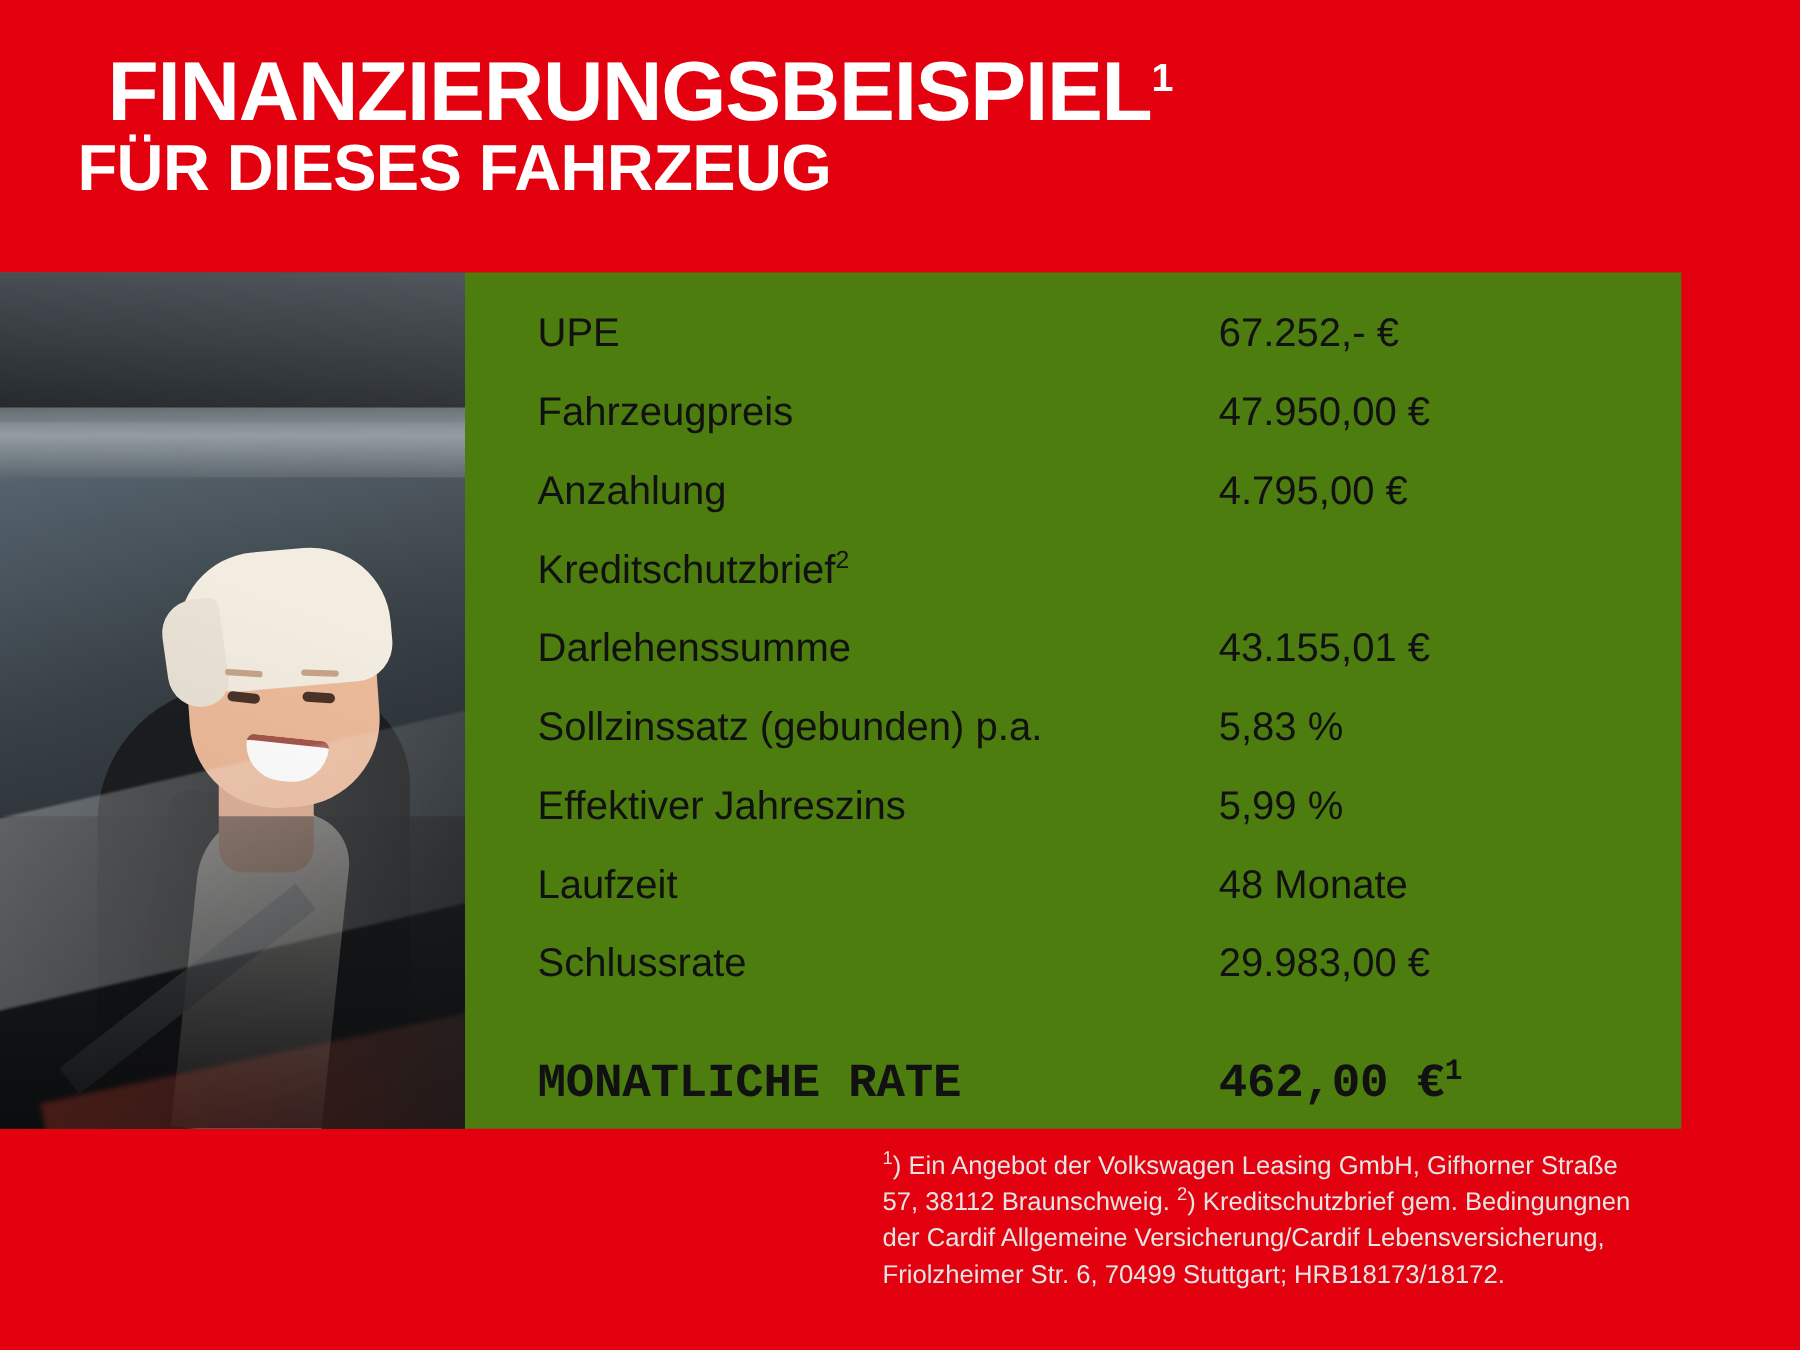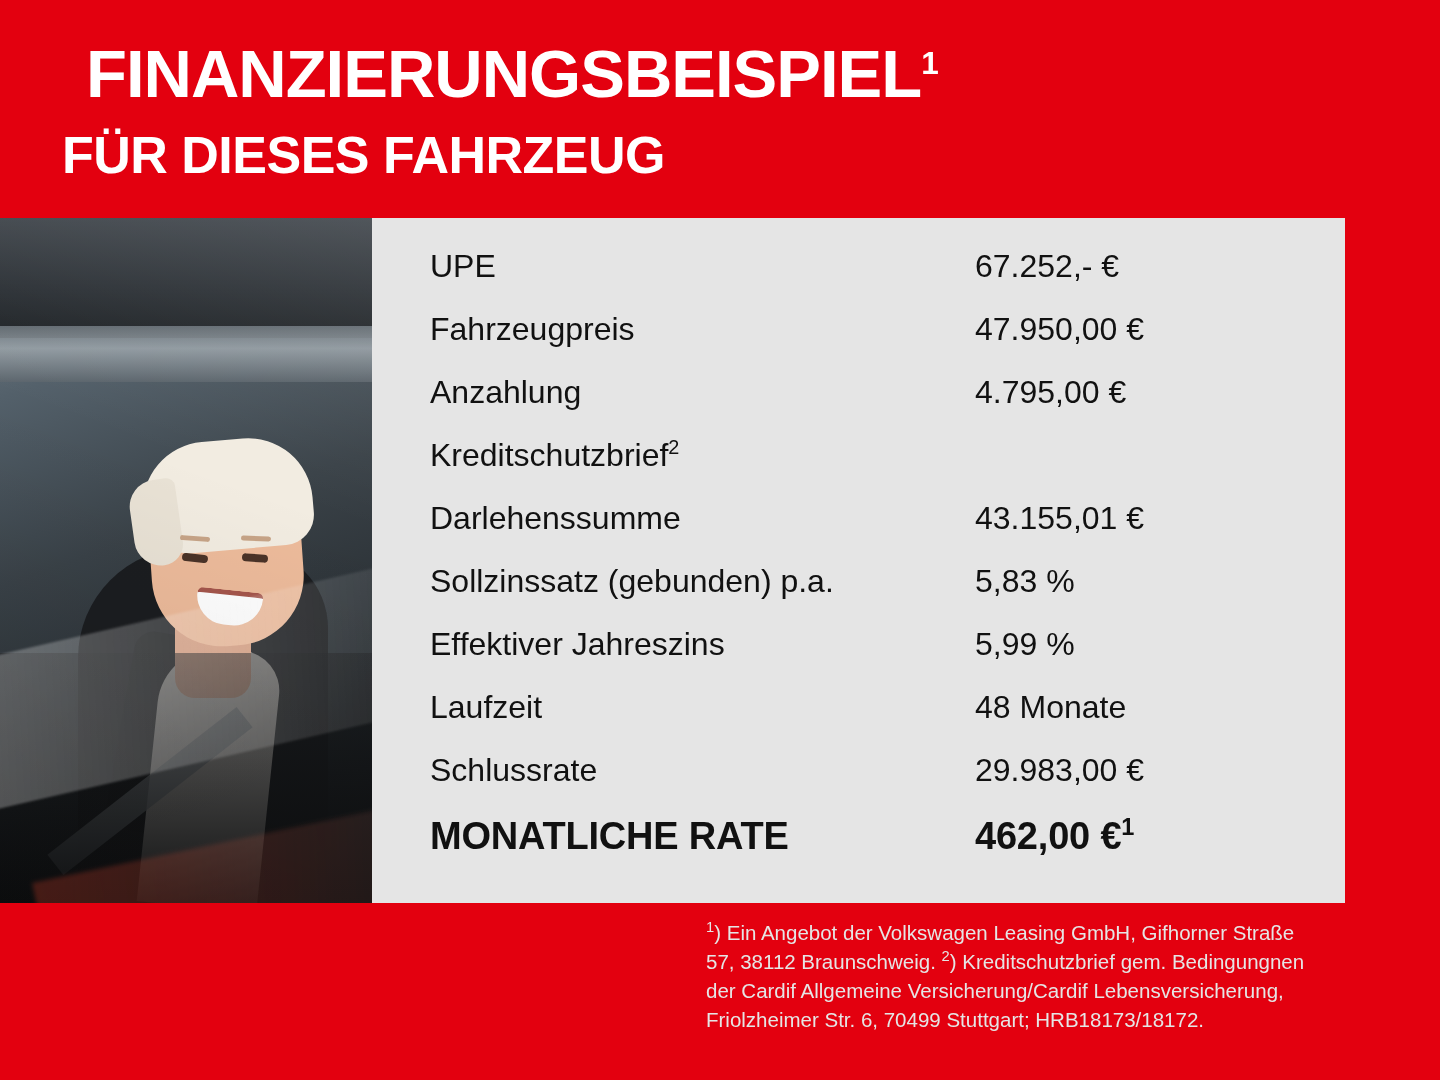--- a/index.html
+++ b/index.html
@@ -44,31 +44,31 @@
     font-size: 0.47em;
     vertical-align: super;
     line-height: 0;
   }
   .subheadline {
     color: #ffffff;
     font-size: 52px;
     font-weight: bold;
     letter-spacing: -0.5px;
     line-height: 1.05;
-    margin-top: 20px;
+    margin-top: 0;
     white-space: nowrap;
   }
   
   .card {
     position: absolute;
     left: 0;
     top: 218px;
     width: 1345px;
     height: 685px;
-    background: #e5e5e5;
+    background: #4d7c0f;
     display: flex;
   }
   
   .photo {
     position: relative;
     width: 372px;
     height: 685px;
     overflow: hidden;
     background: #2a2e31;
     flex: 0 0 372px;
@@ -232,21 +232,22 @@
     color: #111111;
     white-space: nowrap;
   }
   .row sup {
     font-size: 0.62em;
     vertical-align: super;
     line-height: 0;
   }
   .row.total {
     height: 74px;
-    align-items: flex-start;
+    align-items: flex-end;
+    font-family: Liberation Mono, monospace;
   }
   .row.total .lbl {
     font-size: 38px;
     font-weight: bold;
     letter-spacing: -0.2px;
   }
   .row.total .val {
     font-size: 38px;
     font-weight: bold;
     letter-spacing: -0.2px;

